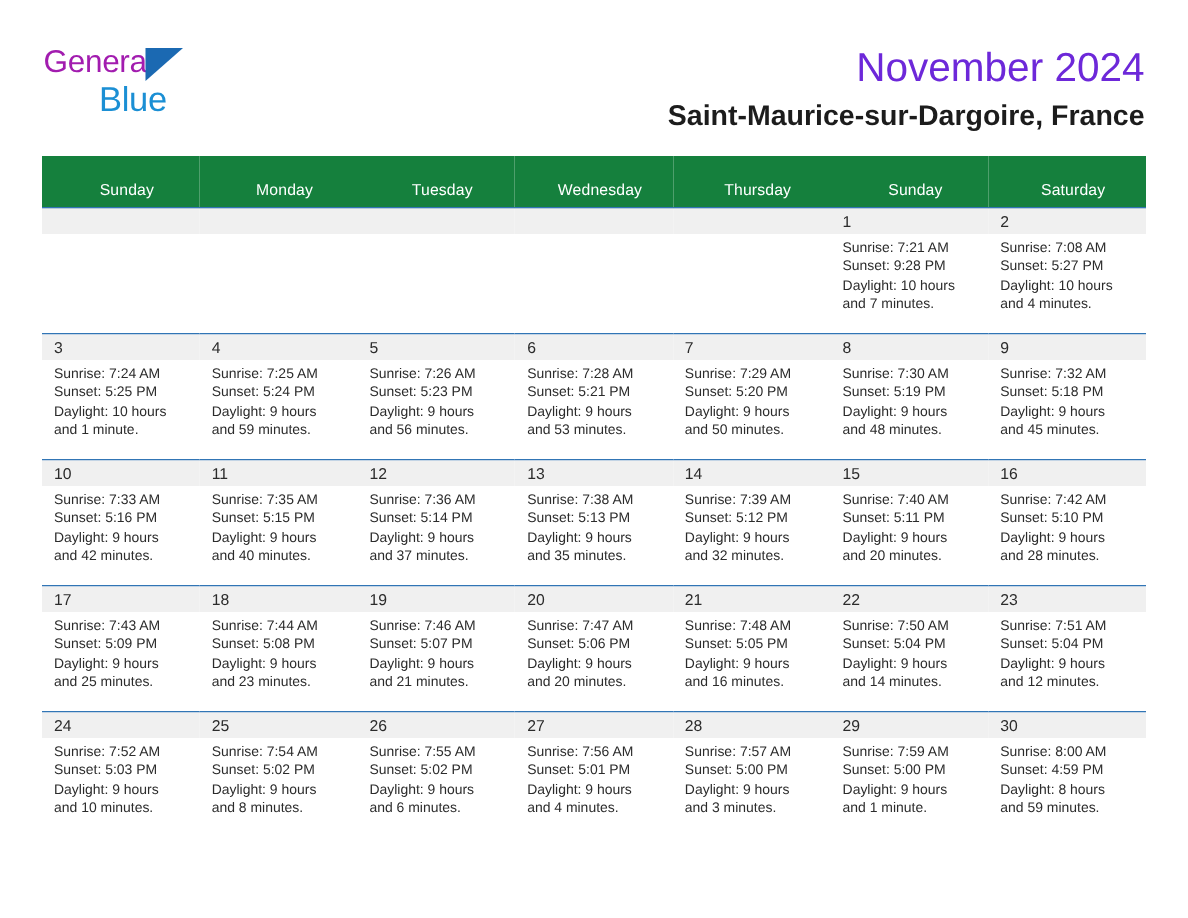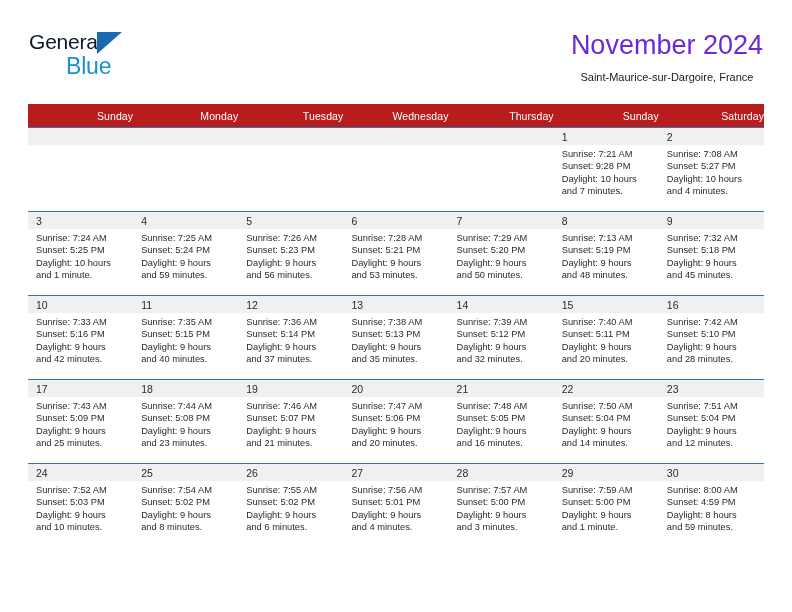--- a/index.html
+++ b/index.html
@@ -38,21 +38,21 @@
     top: 31px;
     width: 200px;
     height: 56px;
     line-height: 1;
   }
   .logo-row1 {
     position: relative;
     display: block;
     font-size: 21px;
     letter-spacing: -0.2px;
-    color: #0f172a;
+    color: #a21caf;
     height: 24px;
   }
   .logo-word-general {
     position: absolute;
     left: 0;
     top: 0;
   }
   .logo-triangle {
     position: absolute;
     left: 68px;
@@ -80,45 +80,45 @@
   }
   .cal-title {
     font-size: 27px;
     font-weight: 400;
     color: #6d28d9;
     line-height: 34px;
     white-space: nowrap;
   }
   .cal-subtitle {
     margin-top: 7px;
-    font-size: 11px;
-    font-weight: 400;
+    font-size: 19px;
+    font-weight: 700;
     color: #1c1c1c;
     line-height: 17px;
     white-space: nowrap;
     text-align: center;
   }
 
   
   .calendar {
     position: absolute;
     left: 28px;
     top: 104px;
     width: 736px;
     border-collapse: collapse;
     table-layout: fixed;
   }
 
   .calendar th {
-    background: #b91c1c;
+    background: #15803d;
     color: #ffffff;
     font-size: 10.5px;
     font-weight: 400;
-    text-align: right;
-    padding: 5px 0 5px 8px;
+    text-align: center;
+    padding: 16px 0 5px 8px;
     height: 13px;
     border: none;
     letter-spacing: 0.1px;
   }
 
   .calendar td {
     width: 105.14px;
     height: 83px;
     vertical-align: top;
     padding: 0;
@@ -291,21 +291,21 @@
                 <div>Sunset: 5:20 PM</div>
                 <div>Daylight: 9 hours</div>
                 <div>and 50 minutes.</div>
               </div>
             </div>
           </td>
           <td>
             <div class="daycell">
               <div class="daynum-strip">8</div>
               <div class="dayinfo">
-                <div>Sunrise: 7:13 AM</div>
+                <div>Sunrise: 7:30 AM</div>
                 <div>Sunset: 5:19 PM</div>
                 <div>Daylight: 9 hours</div>
                 <div>and 48 minutes.</div>
               </div>
             </div>
           </td>
           <td>
             <div class="daycell">
               <div class="daynum-strip">9</div>
               <div class="dayinfo">

